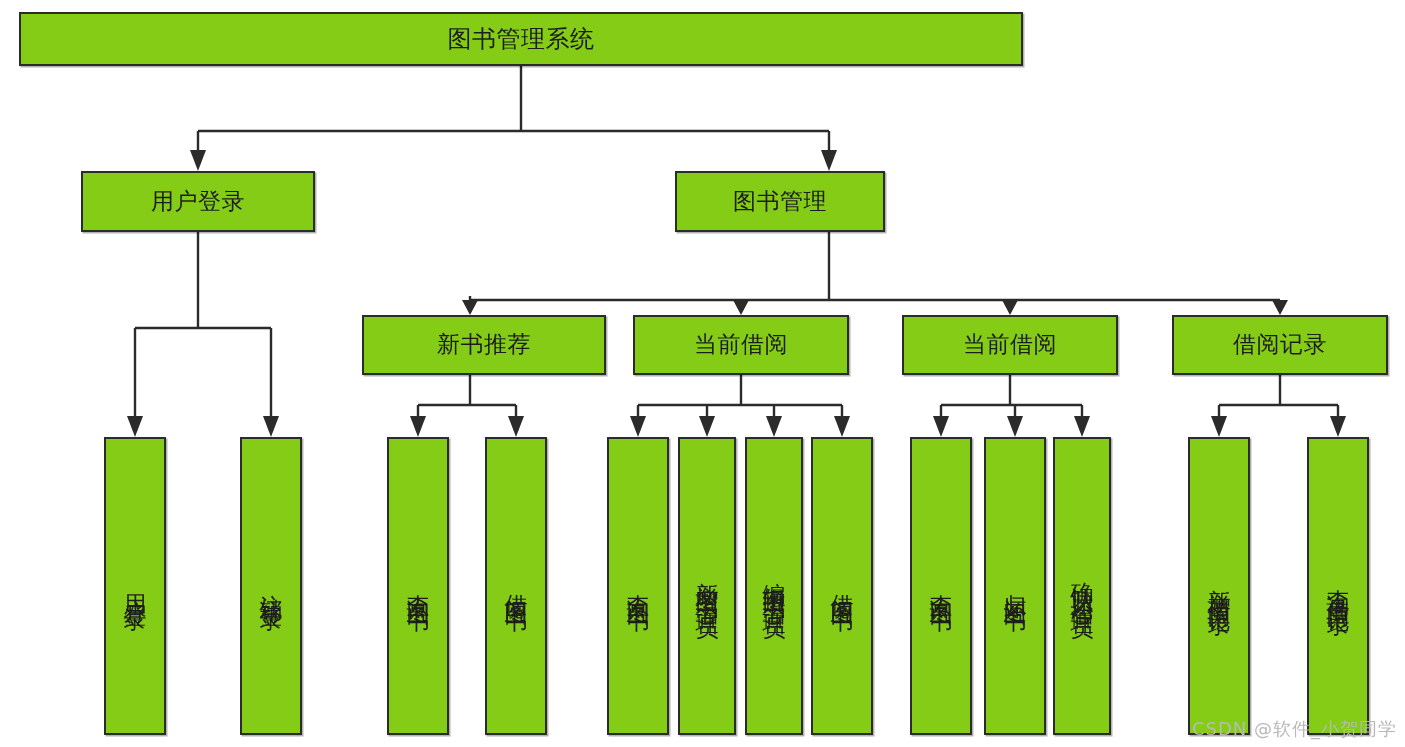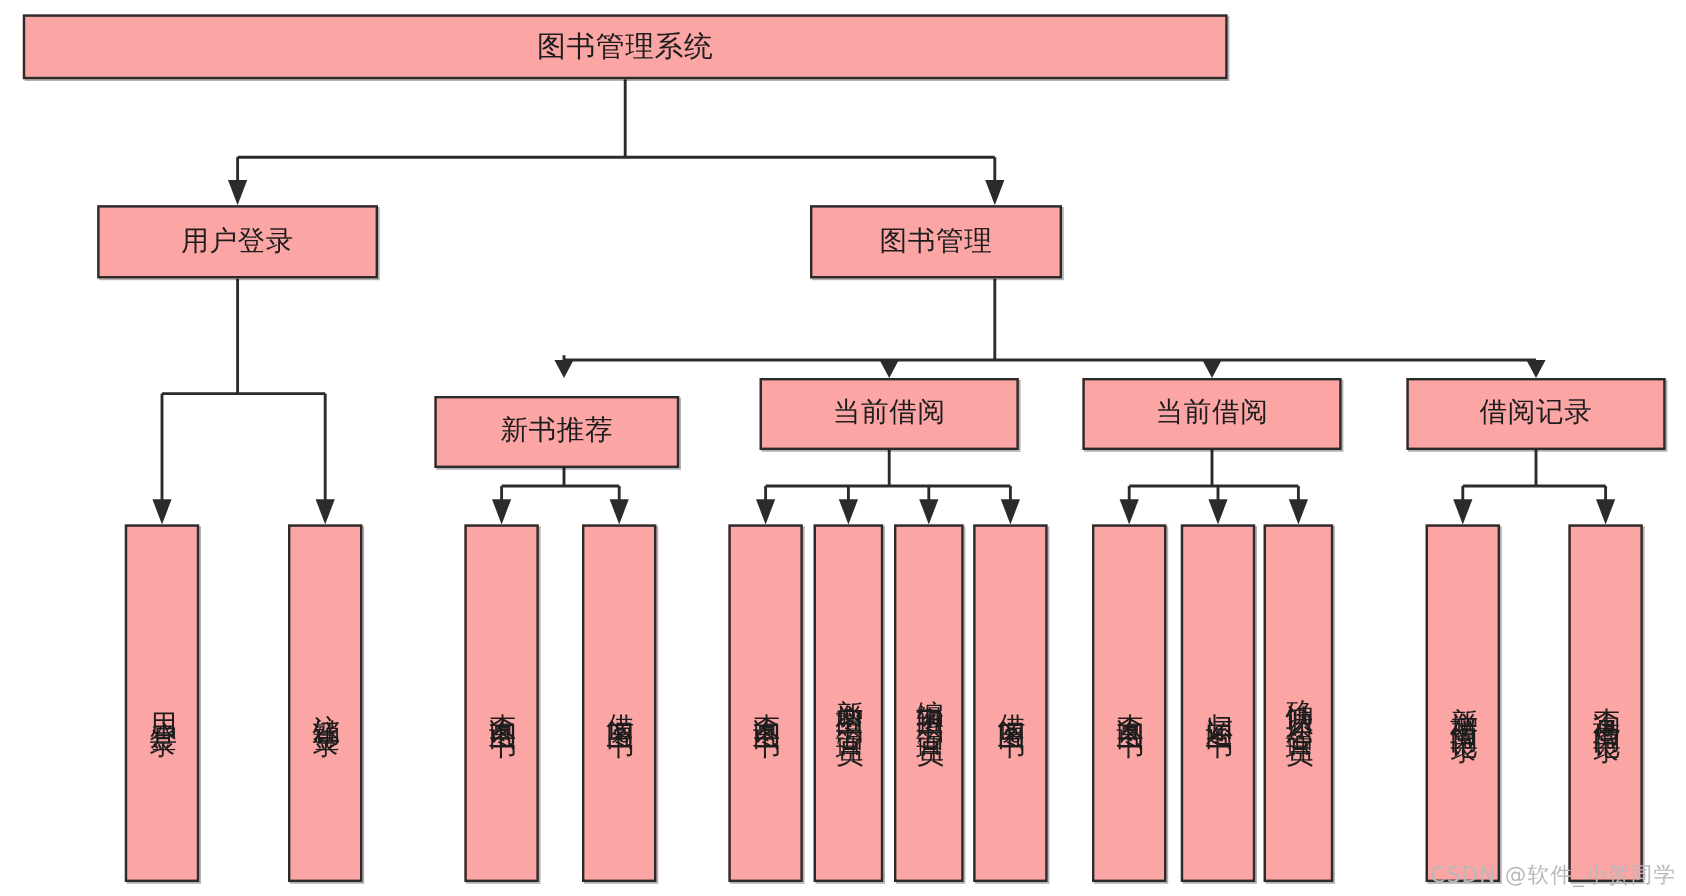--- a/index.html
+++ b/index.html
@@ -35,21 +35,21 @@
   }
   #wires polygon {
     fill: #2b2b2b;
     stroke: none;
   }
   
   .node {
     position: absolute;
     box-sizing: border-box;
     border: 2.4px solid #2b2b2b;
-    background: #fca5a5;
+    background: #84cc16;
     color: #1d1d1d;
     display: flex;
     align-items: center;
     justify-content: center;
     box-shadow: 1.5px 1.5px 0 rgba(0,0,0,0.30);
   }
   .node .lbl {
     display: block;
     white-space: nowrap;
     letter-spacing: 0.5px;
@@ -161,21 +161,21 @@
     <span class="lbl">图书管理系统</span>
   </div>
 
   <div class="node h" style="left:81px; top:171px; width:234px; height:61px;">
     <span class="lbl">用户登录</span>
   </div>
   <div class="node h" style="left:675px; top:171px; width:210px; height:61px;">
     <span class="lbl">图书管理</span>
   </div>
 
-  <div class="node h" style="left:362px; top:330px; width:204px; height:60px;">
+  <div class="node h" style="left:362px; top:315px; width:244px; height:60px;">
     <span class="lbl">新书推荐</span>
   </div>
   <div class="node h" style="left:633px; top:315px; width:216px; height:60px;">
     <span class="lbl">当前借阅</span>
   </div>
   <div class="node h" style="left:902px; top:315px; width:216px; height:60px;justify-content:center;">
     <span class="lbl">当前借阅</span>
   </div>
   <div class="node h" style="left:1172px; top:315px; width:216px; height:60px;text-align:center;">
     <span class="lbl">借阅记录</span>

